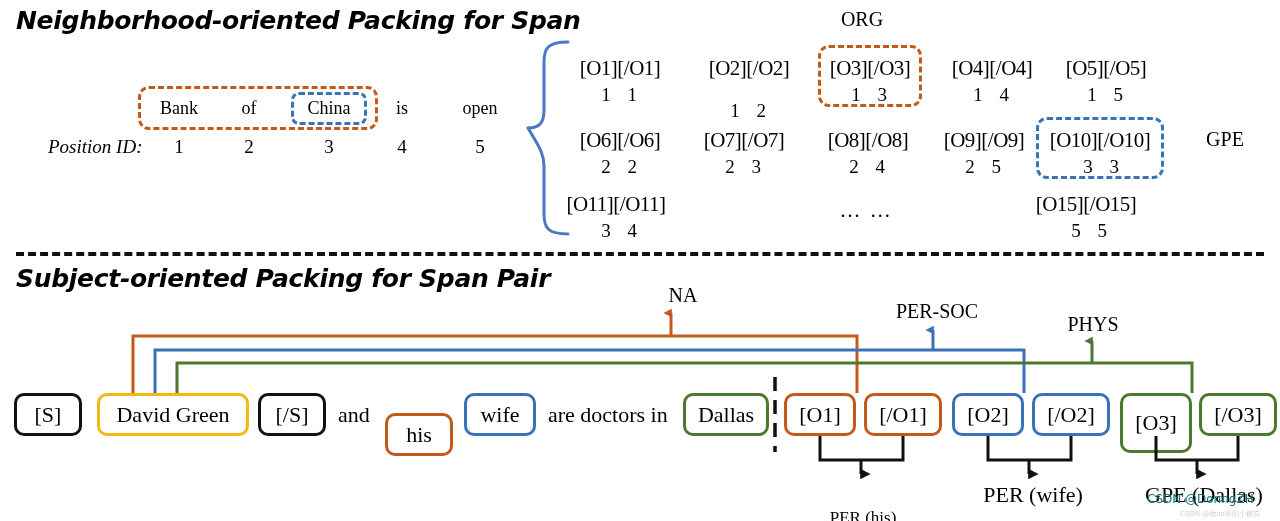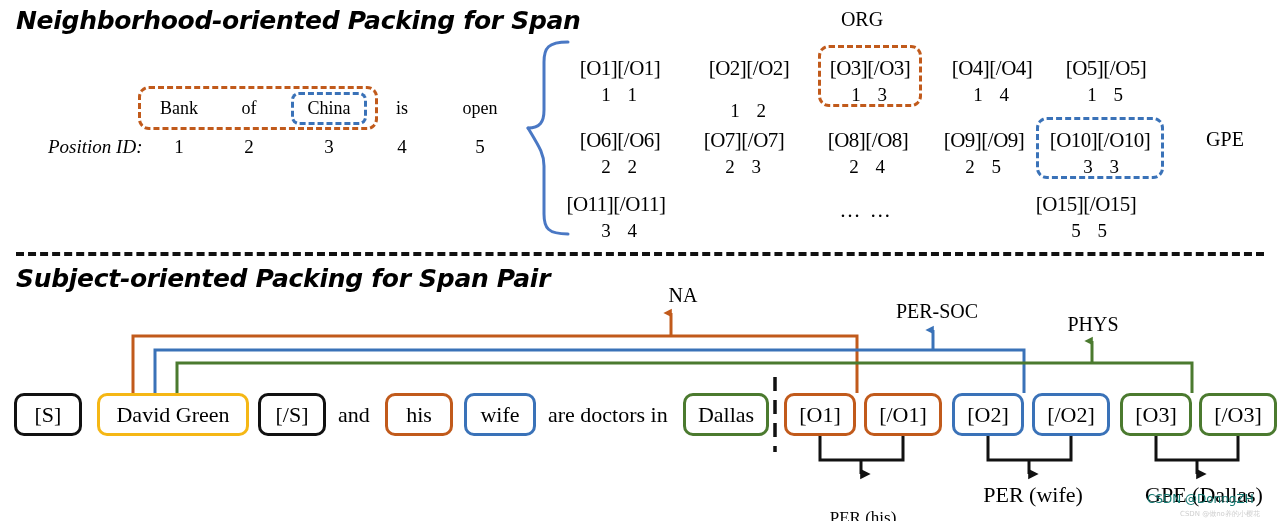--- a/index.html
+++ b/index.html
@@ -113,30 +113,30 @@
 <div class="abs sec-title" style="left:16px;top:264px;">Subject-oriented Packing for Span Pair</div>
 
 <div class="abs typelbl" style="left:651px;top:284px;width:64px;">NA</div>
 <div class="abs typelbl" style="left:882px;top:300px;width:110px;">PER-SOC</div>
 <div class="abs typelbl" style="left:1053px;top:313px;width:80px;">PHYS</div>
 
 <div class="abs rbox b-black" style="left:14px;top:393px;width:68px;height:43px;">[S]</div>
 <div class="abs rbox b-gold" style="left:97px;top:393px;width:152px;height:43px;">David Green</div>
 <div class="abs rbox b-black" style="left:258px;top:393px;width:68px;height:43px;">[/S]</div>
 <div class="abs word" style="left:338px;top:402px;">and</div>
-<div class="abs rbox b-orange" style="left:385px;top:393px;width:68px;height:43px;">his</div>
+<div class="abs rbox b-orange" style="left:385px;top:413px;width:68px;height:43px;">his</div>
 <div class="abs rbox b-blue" style="left:464px;top:393px;width:72px;height:43px;">wife</div>
 <div class="abs word" style="left:548px;top:402px;">are doctors in</div>
 <div class="abs rbox b-green" style="left:683px;top:393px;width:86px;height:43px;">Dallas</div>
 
 <div class="abs rbox b-orange" style="left:784px;top:393px;width:72px;height:43px;">[O1]</div>
 <div class="abs rbox b-orange" style="left:864px;top:393px;width:78px;height:43px;">[/O1]</div>
 <div class="abs rbox b-blue" style="left:952px;top:393px;width:72px;height:43px;">[O2]</div>
 <div class="abs rbox b-blue" style="left:1032px;top:393px;width:78px;height:43px;">[/O2]</div>
-<div class="abs rbox b-green" style="left:1120px;top:393px;width:72px;height:43px;">[O3]</div>
+<div class="abs rbox b-green" style="left:1120px;top:393px;width:72px;height:60px;">[O3]</div>
 <div class="abs rbox b-green" style="left:1199px;top:393px;width:78px;height:43px;">[/O3]</div>
 
 <div class="abs typelbl" style="left:798px;top:508px;width:130px;font-size:17px;">PER (his)</div>
 <div class="abs typelbl" style="left:963px;top:482px;width:140px;font-size:22px;">PER (wife)</div>
 <div class="abs typelbl" style="left:1128px;top:482px;width:152px;font-size:22px;">GPE (Dallas)</div>
 
 <svg class="overlay" viewBox="0 0 1280 521" xmlns="http://www.w3.org/2000/svg">
   <defs>
     <marker id="ar-orange" markerWidth="9" markerHeight="9" refX="4.2" refY="7.6" orient="auto" markerUnits="userSpaceOnUse">
       <path d="M4.2,0 L8.4,8.4 L0,8.4 Z" fill="#C15A1B"></path>

